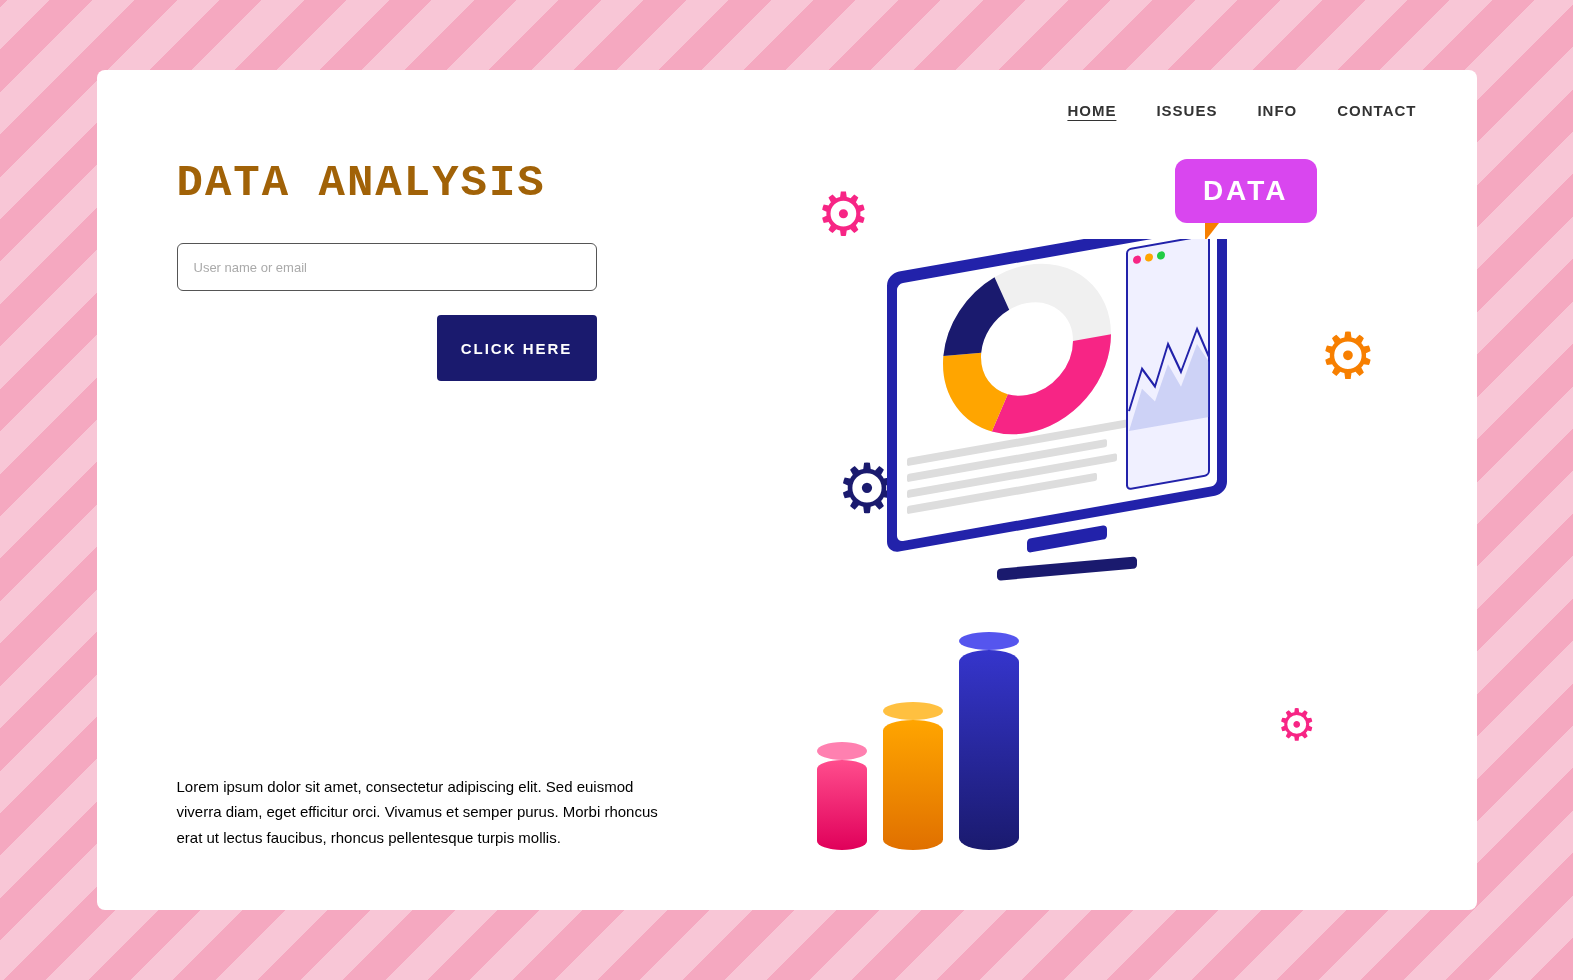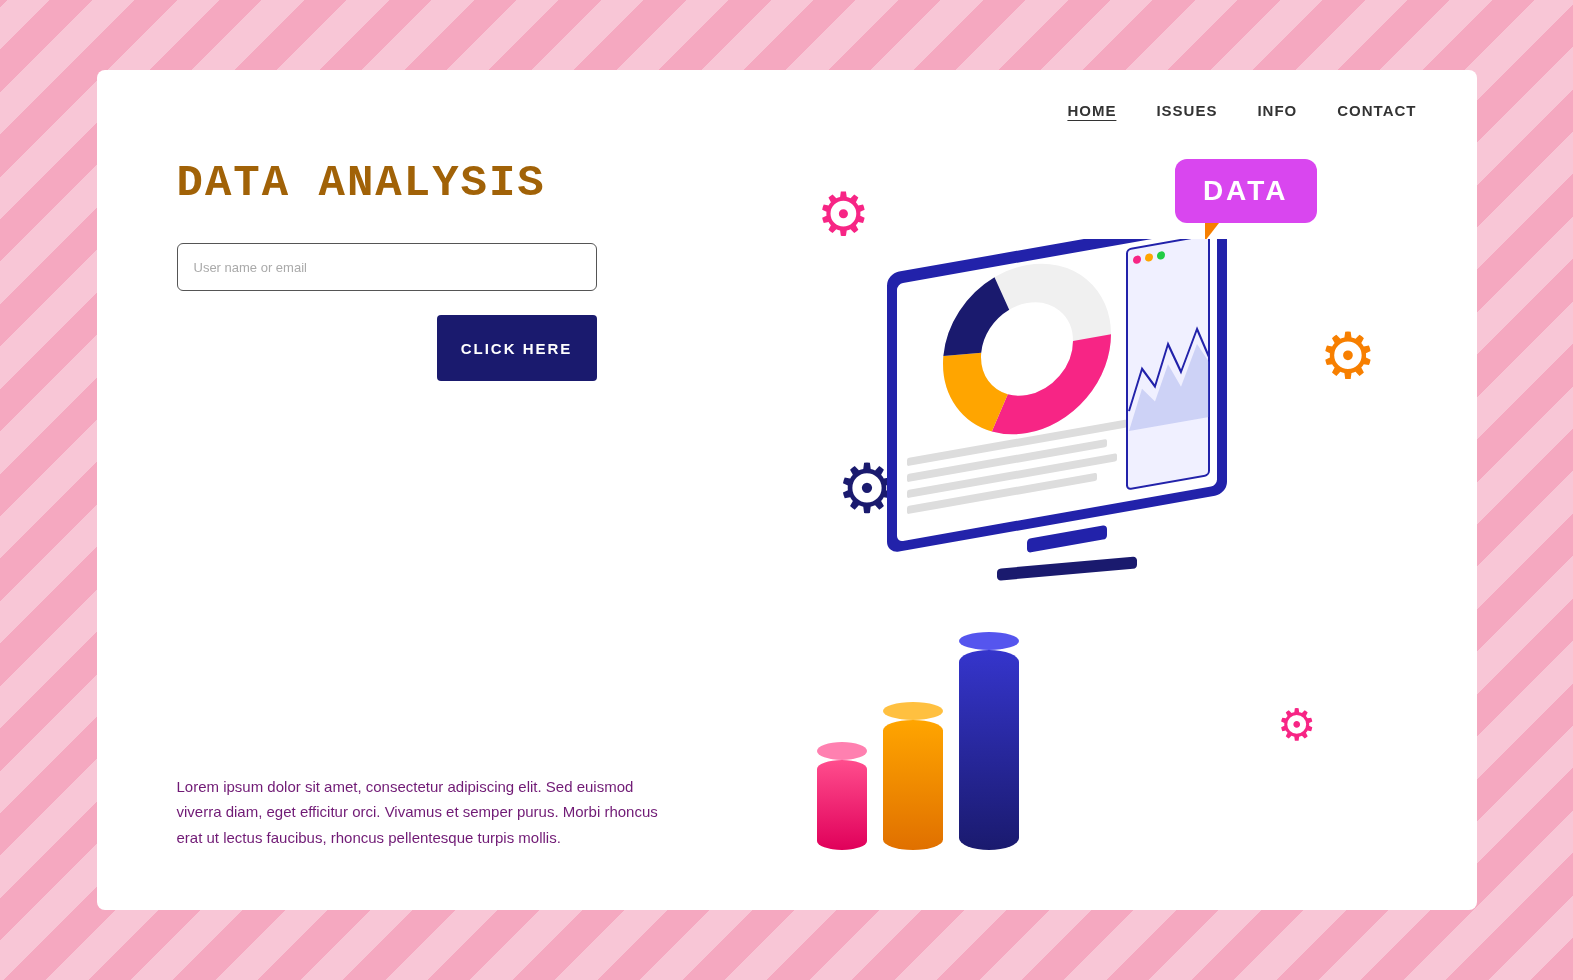--- a/index.html
+++ b/index.html
@@ -125,21 +125,21 @@
       cursor: pointer;
       margin-left: 260px;
       margin-top: 8px;
       text-transform: uppercase;
     }
 
     .lorem-text {
       margin-top: auto;
       margin-bottom: 60px;
       font-size: 15px;
-      color: #701a75;
+      color: #000000;
       line-height: 1.7;
       max-width: 500px;
     }
 
     
     .right-panel {
       flex: 1;
       position: relative;
       display: flex;
       align-items: center;

